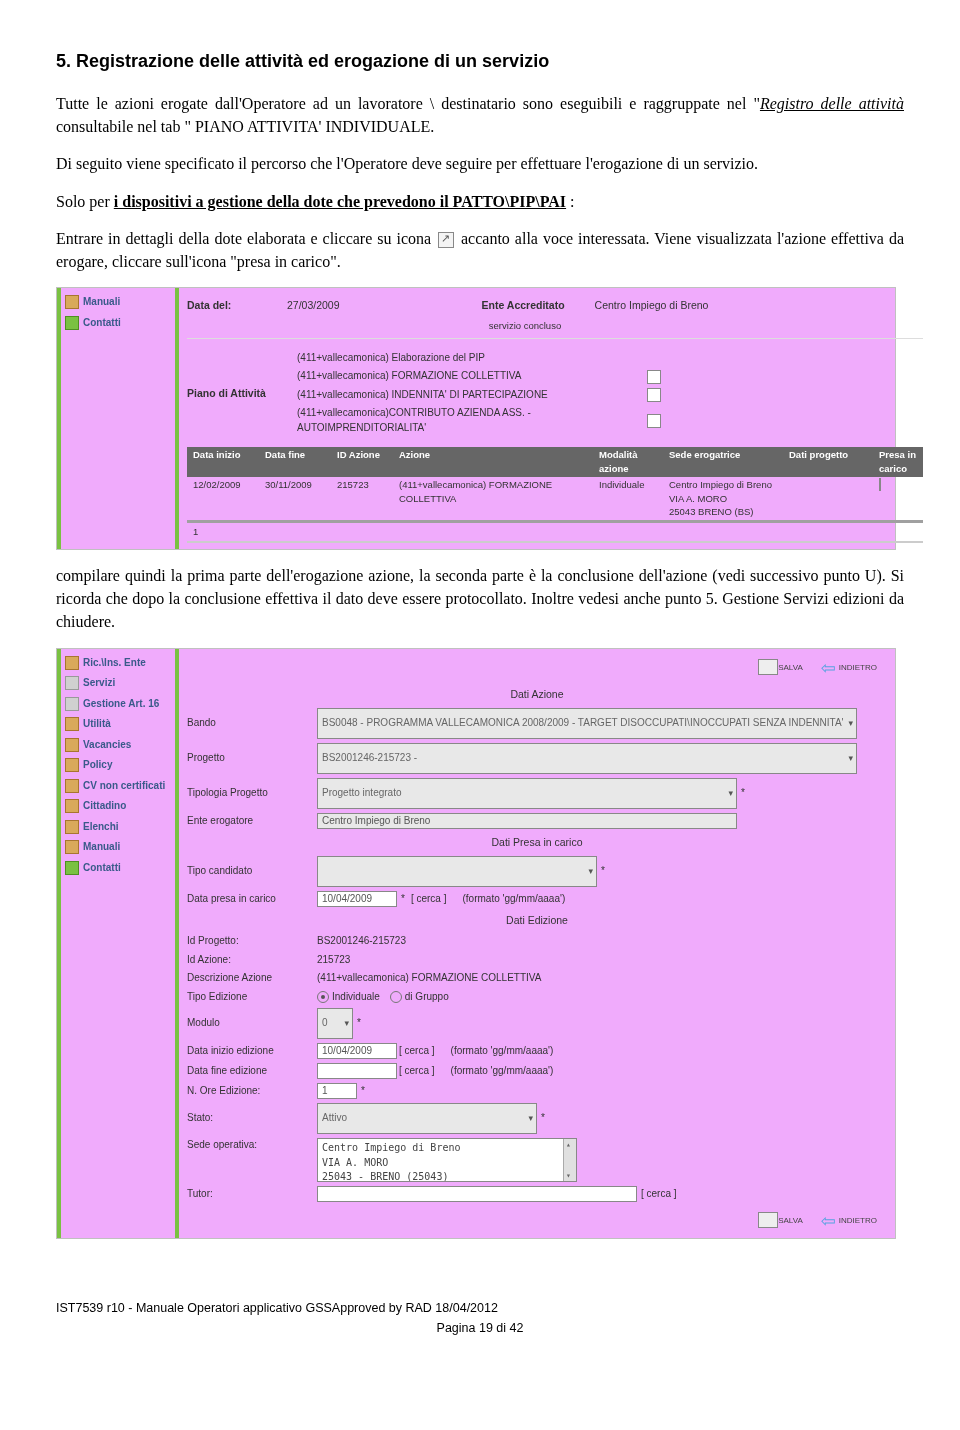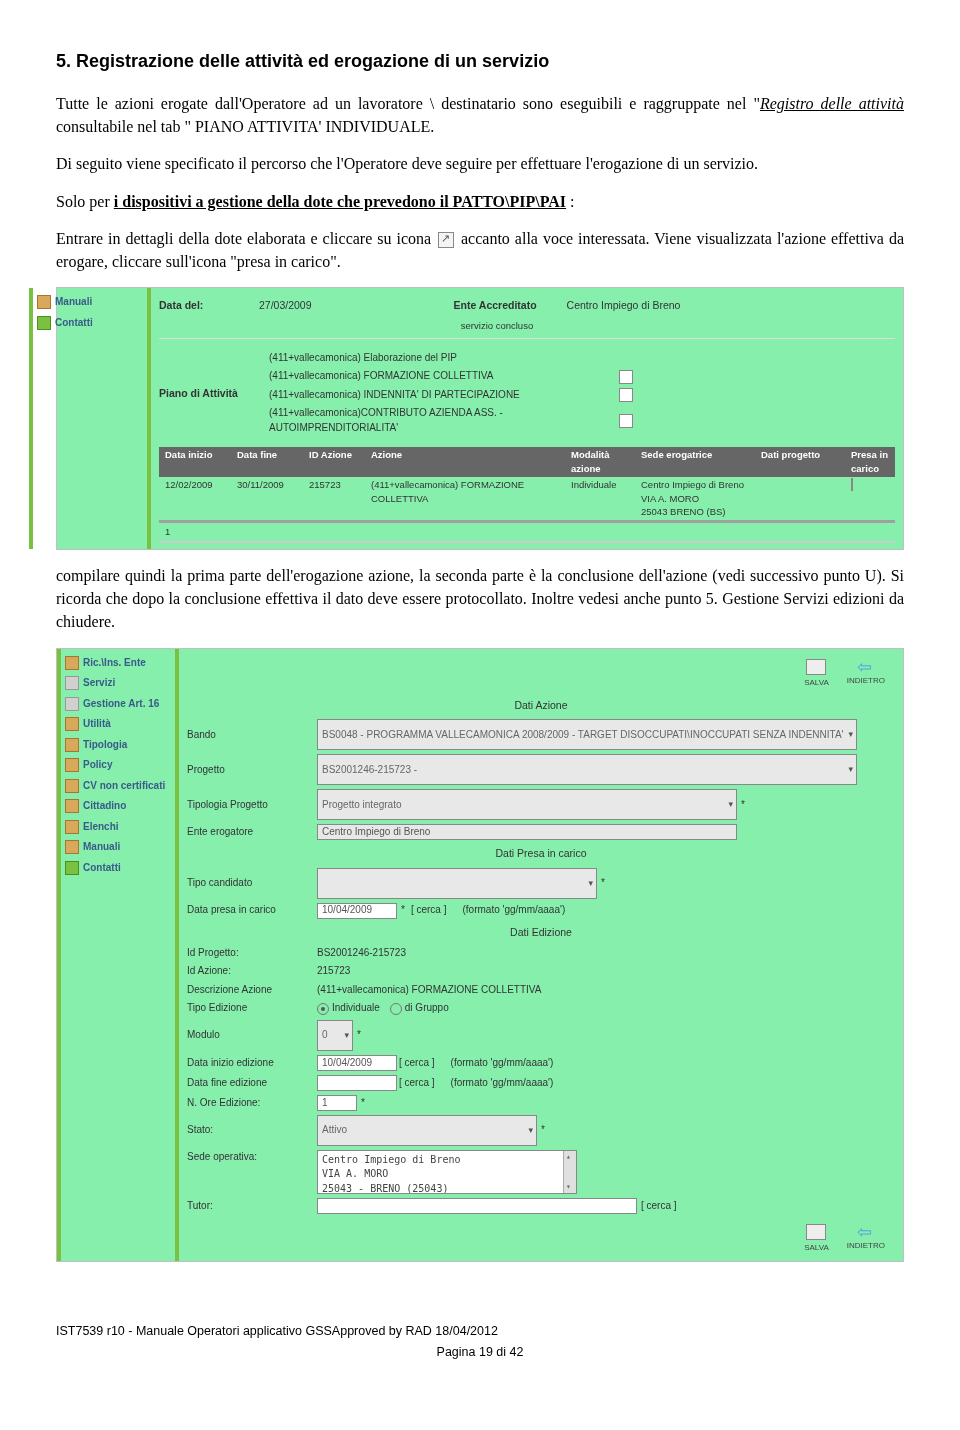--- a/index.html
+++ b/index.html
@@ -39,28 +39,27 @@
     content: "↗";
     position: absolute;
     top: -2px;
     left: 2px;
     font-size: 11px;
     color: #555;
   }
   
   .shot {
     border: 1px solid #c0c0c0;
-    background: #86efac;
+    background: #f0abfc;
     font-family: Verdana, Arial, sans-serif;
     font-size: 10px;
     color: #333;
-    margin: 8px 0 14px 0;
+    margin: 8px 8px 14px 0;
     position: relative;
     display: flex;
-    justify-content: flex-end;
   }
   .shot .navcol {
     width: 110px;
     border-left: 4px solid #7ac142;
     padding: 4px 2px;
     flex-shrink: 0;
   }
   .nav-item {
     display: flex;
     align-items: center;
@@ -162,21 +161,21 @@
 
   
   .shot2 .topbtns {
     display: flex;
     justify-content: flex-end;
     gap: 18px;
     padding: 4px 10px 6px 0;
   }
   .tbtn {
     display: flex;
-    flex-direction: column;
+    flex-direction: row;
     align-items: center;
     font-size: 8px;
     color: #444;
   }
   .tbtn .ico {
     width: 18px;
     height: 14px;
     border: 1px solid #888;
     background: #eee;
     margin-bottom: 2px;
@@ -396,21 +395,21 @@
     <div class="nav-item">
         <span class="nav-ico house"></span>
         <span>Gestione Art. 16</span>
       </div>
     <div class="nav-item">
         <span class="nav-ico"></span>
         <span>Utilità</span>
       </div>
     <div class="nav-item">
         <span class="nav-ico"></span>
-        <span>Tipologia</span>
+        <span>Vacancies</span>
       </div>
     <div class="nav-item">
         <span class="nav-ico"></span>
         <span>Policy</span>
       </div>
     <div class="nav-item">
         <span class="nav-ico"></span>
         <span>CV non certificati</span>
       </div>
     <div class="nav-item">

